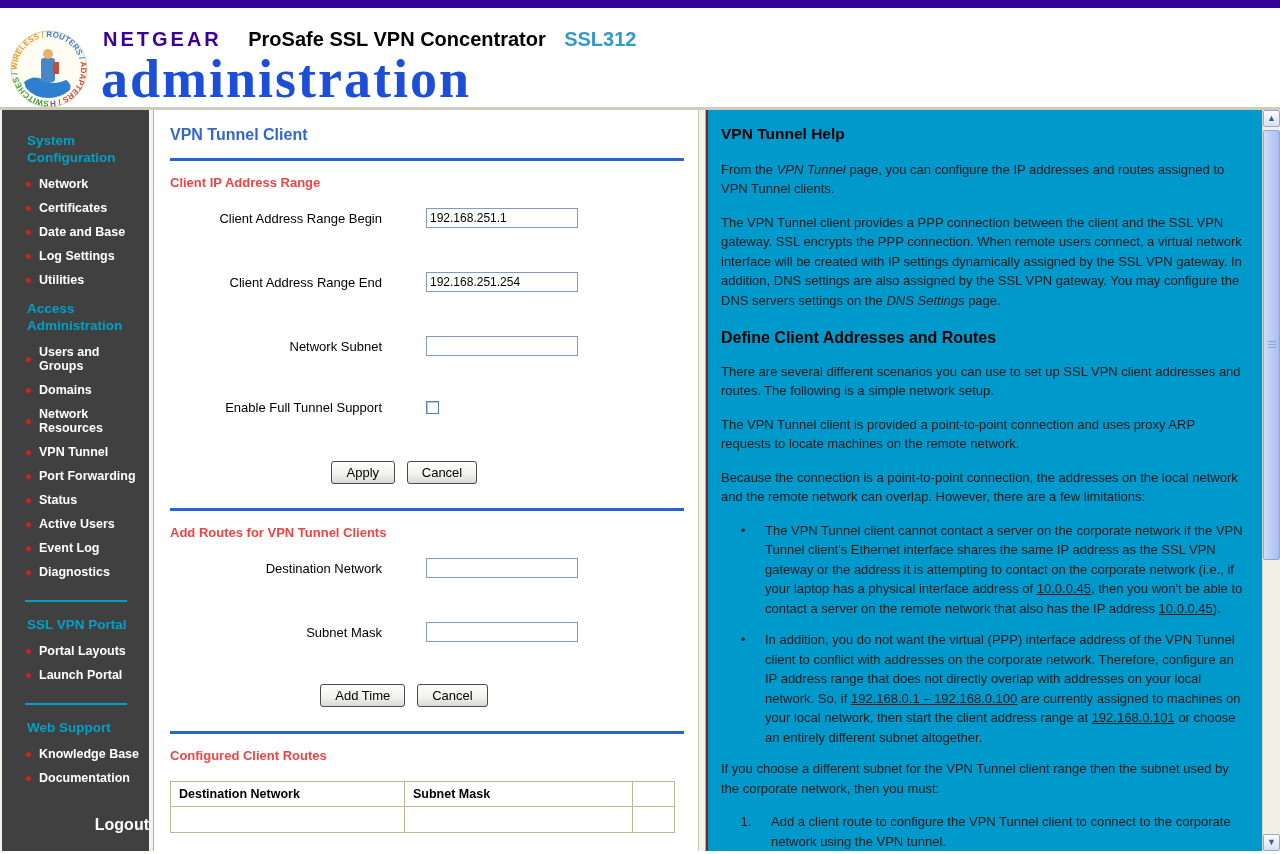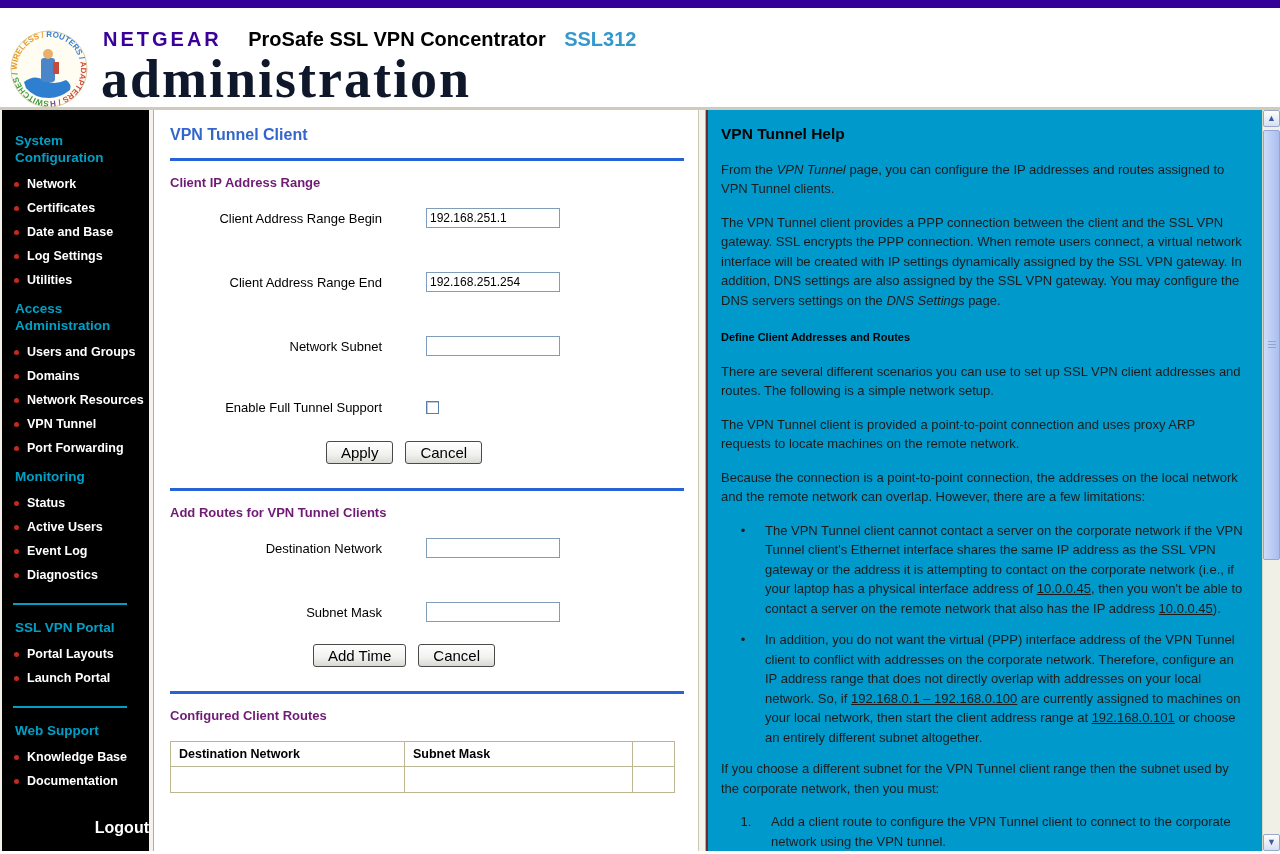--- a/index.html
+++ b/index.html
@@ -8,68 +8,68 @@
 
   
   .topbar { height:8px; background:#330099; }
   .header { height:102px; background:#ffffff; position:relative; border-bottom:3px solid #cfcabc; }
   .logo-badge { position:absolute; left:10px; top:22px; width:78px; height:78px; }
   .brand-line { position:absolute; left:103px; top:20px; white-space:nowrap; }
   .brand-netgear { font-size:20px; font-weight:bold; letter-spacing:3px; color:#3a0099; }
   .brand-product { font-size:20px; font-weight:bold; color:#000; margin-left:22px; }
   .brand-model { font-size:20px; font-weight:bold; color:#3399cc; margin-left:14px; }
   .brand-watermark { position:absolute; left:101px; top:40px; font-family:"Liberation Serif", serif;
-                     font-weight:bold; font-size:54px; color:#0f172a; letter-spacing:2px; }
+                     font-weight:bold; font-size:54px; color:#1d4ed8; letter-spacing:2px; }
 
   
   .body-row { display:flex; height:741px; }
   .edge-strip { width:2px; background:#f2f0e8; }
-  .sidebar { width:147px; background:#000000; padding:14px 0 0 4px; position:relative; }
+  .sidebar { width:147px; background:#404040; padding:14px 0 0 16px; position:relative; }
   .col-gap { background:#f5f3ec; border-right:1px solid #b3ae9a; }
   .gap1 { width:5px; } .gap2 { width:8px; border-left:1px solid #cdc8b6; }
   .main { width:544px; background:#ffffff; padding:14px 0 0 16px; }
   .help { width:556px; background:#0099cc; border-left:2px solid #662b2b; position:relative; overflow:hidden; }
   .scrollcol { width:18px; background:#f1f0e7; position:relative; border-left:1px solid #d9d5c5; }
 
   
   .side-section-title { color:#00a0c6; font-weight:bold; font-size:13.5px; line-height:17px;
                         padding:8px 6px 6px 9px; }
   .side-item { display:flex; align-items:center; padding:5px 2px 5px 8px; cursor:pointer; }
   .side-bullet { width:5px; height:5px; border-radius:50%; background:#c22a1e; margin-right:8px; flex:0 0 auto; }
   .side-label { color:#ffffff; font-weight:bold; font-size:12.5px; }
   .side-divider { height:2px; background:#00a0c6; margin:16px 22px 14px 7px; }
   .logout { color:#ffffff; font-weight:bold; font-size:16px; text-align:right; margin-top:26px; cursor:pointer; }
 
   
   .page-title { color:#3366cc; font-weight:bold; font-size:16px; margin:2px 0 14px 0; }
   .blue-rule { height:3px; background:#2563d6; margin:0 14px 0 0; }
-  .section-head { font-weight:bold; font-size:13px; color:#701a75; margin:14px 0 18px 0; }
+  .section-head { font-weight:bold; font-size:13px; color:#ef4444; margin:14px 0 18px 0; }
   .form-grid { display:grid; grid-template-columns:212px auto; column-gap:6px; row-gap:8px;
                align-items:center; margin-bottom:4px;gap:44px; }
   .f-label { text-align:right; font-size:13px; color:#000; }
-  .f-input { width:134px; height:20px; border:1px solid #7f9db9; font-size:12px; padding:1px 3px;
+  .f-input { width:152px; height:20px; border:1px solid #7f9db9; font-size:12px; padding:1px 3px;
              font-family:"Liberation Sans", sans-serif; background:#fff; }
   .checkbox { width:13px; height:13px; background:#fff; border:1px solid #5a7fa6;
               box-shadow:inset 1px 1px 0 #b9c9d9; cursor:pointer; }
   .btn-row { display:flex; justify-content:center; gap:12px; margin:26px 60px 24px 0; }
-  .xp-btn { min-width:64px; height:23px; padding:0 14px; font-size:15px; color:#000;
+  .xp-btn { min-width:64px; height:23px; padding:0 14px; font-size:13px; color:#000;
             font-family:"Liberation Sans", sans-serif;
             background:linear-gradient(#ffffff, #f1f1ef 60%, #d8d8d4);
-            border:1px solid #4a4a4a; border-radius:3px; cursor:pointer; }
+            border:1px solid #4a4a4a; border-radius:3px; cursor:pointer;margin-top:20px; }
   .routes-table { border-collapse:collapse; margin:4px 0 0 0; }
   .routes-table th, .routes-table td { border:1px solid #bdb692; font-size:12.5px; text-align:left; }
   .routes-table th { font-weight:bold; padding:5px 8px; height:25px; }
   .routes-table td { height:26px; padding:4px 8px; }
   .col-dest { width:234px; } .col-mask { width:228px; } .col-act { width:42px; }
 
   
   .help-inner { padding:14px 16px 0 13px; color:#1c1c1c; font-size:13px; line-height:19.5px; }
   .help-title { font-size:15.5px; font-weight:bold; color:#000; margin-bottom:16px; }
   .help-inner p { margin:0 0 14px 0; }
-  .help-h2 { font-weight:bold; font-size:11px; color:#000; margin:18px 0 14px 0; }
+  .help-h2 { font-weight:bold; font-size:16px; color:#000; margin:18px 0 14px 0; }
   .em { font-style:italic; }
   .ul-ip { text-decoration:underline;text-align:right; }
   .help-list { margin:0 0 10px 0; }
   .h-li { display:flex; margin:0 0 12px 0; }
   .h-li .marker { flex:0 0 44px; text-align:center; font-size:13px; }
   .h-oli .marker { flex:0 0 50px; text-align:center; }
   .h-oli { display:flex; margin:0 0 2px 0; }
 
   
   .sb-btn { position:absolute; left:0; width:17px; height:17px;
@@ -151,21 +151,20 @@
       </div>
     <div class="side-item">
         <span class="side-bullet"></span>
         <span class="side-label">VPN Tunnel</span>
       </div>
     <div class="side-item">
         <span class="side-bullet"></span>
         <span class="side-label">Port Forwarding</span>
       </div>
 
-    <div class="side-section-title">Monitoring</div>
     <div class="side-item">
         <span class="side-bullet"></span>
         <span class="side-label">Status</span>
       </div>
     <div class="side-item">
         <span class="side-bullet"></span>
         <span class="side-label">Active Users</span>
       </div>
     <div class="side-item">
         <span class="side-bullet"></span>

